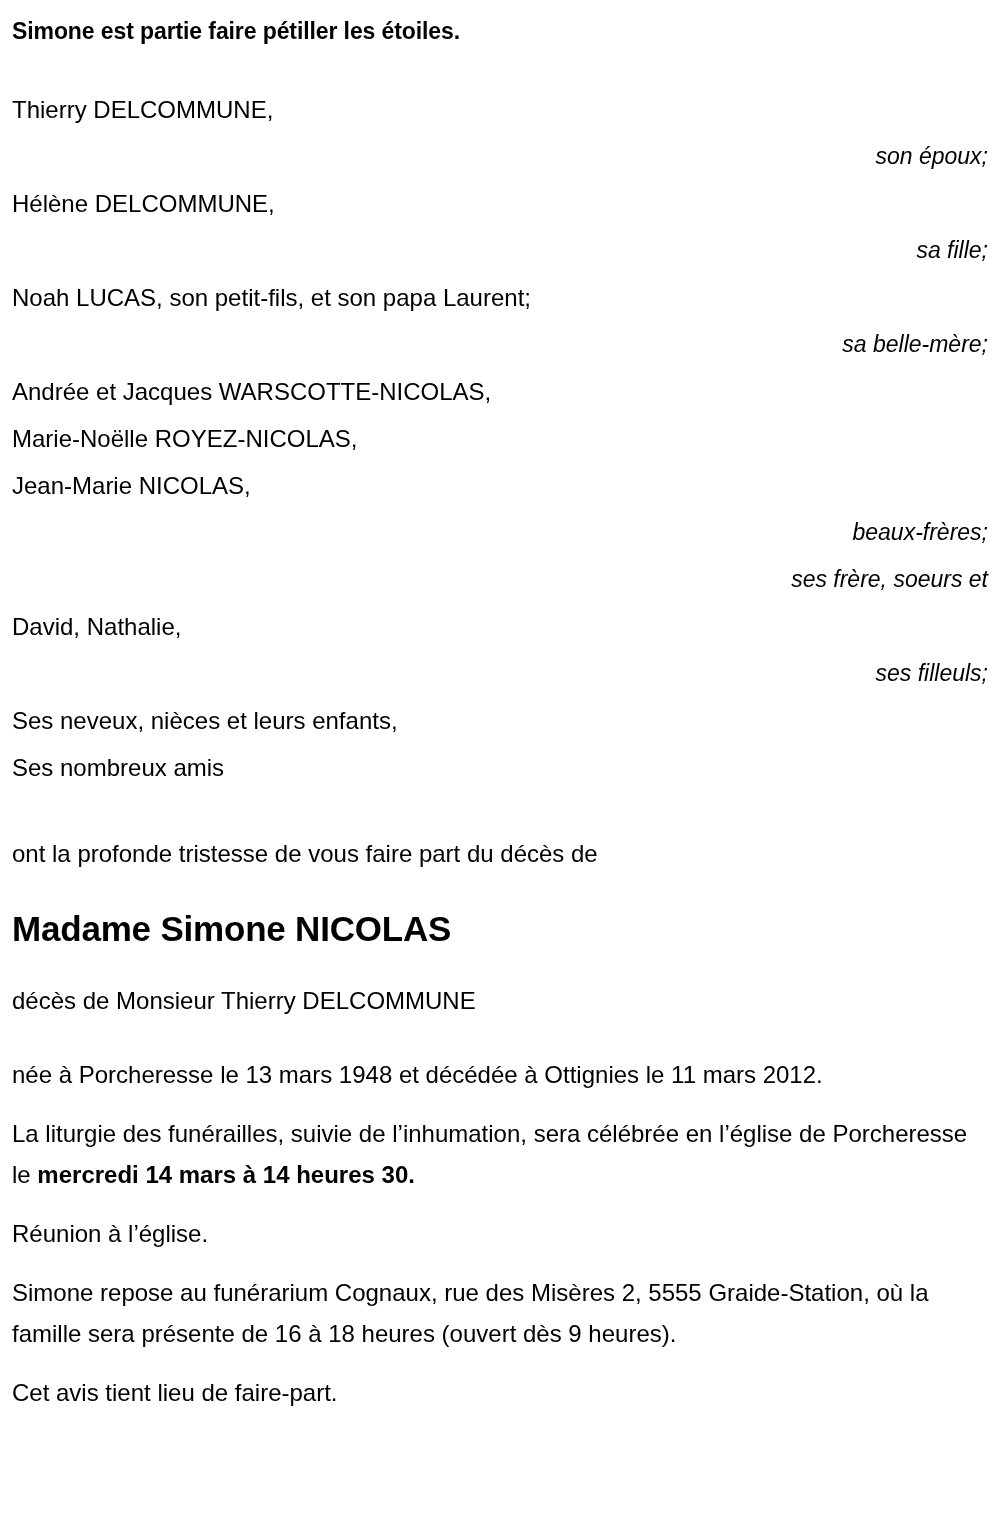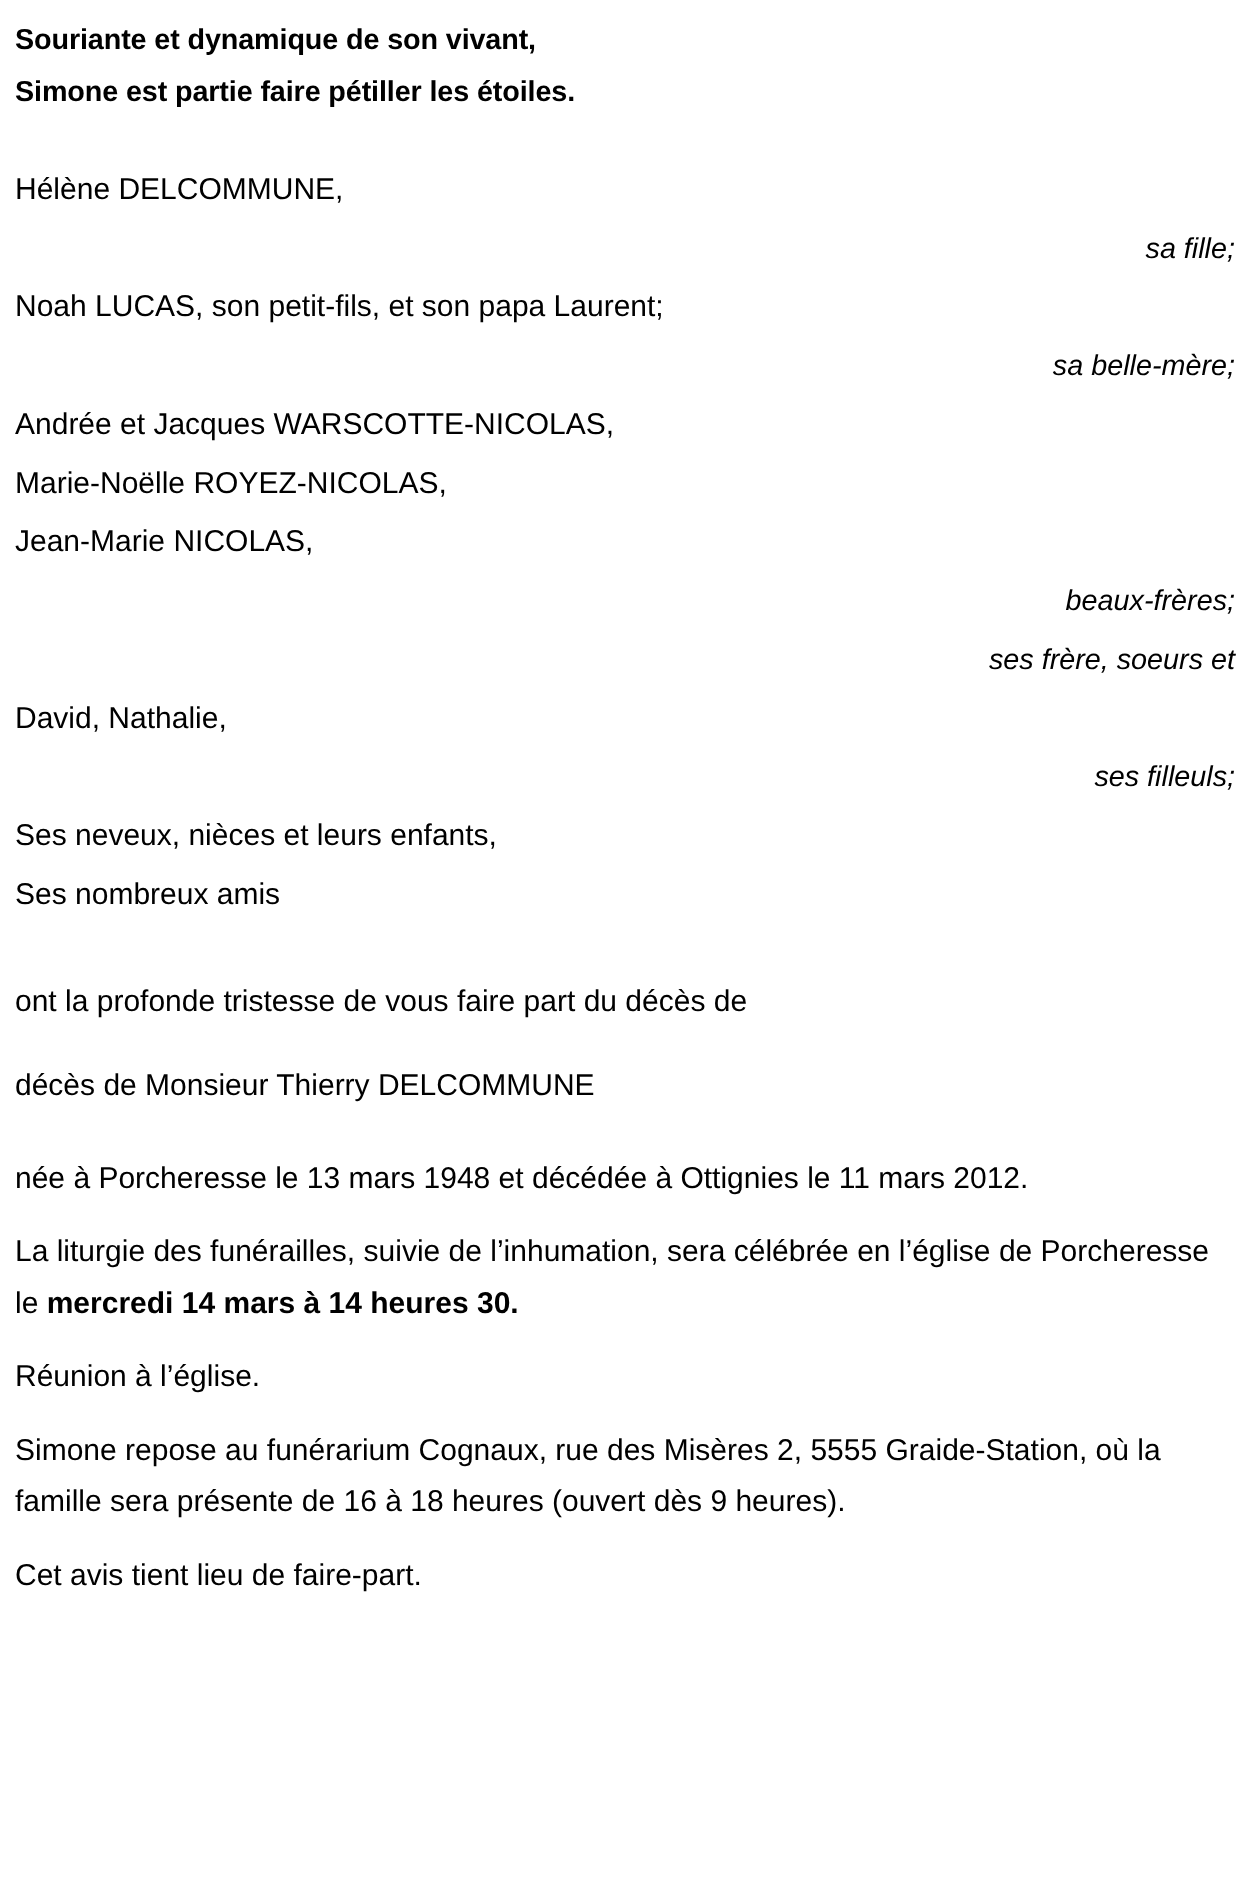--- a/index.html
+++ b/index.html
@@ -91,26 +91,33 @@
     font-weight: bold;
     text-align: right;
   }
 </style>
 </head>
 <body>
 
 <div class="page">
 
   <div class="epitaph">
-    <span class="line">Souriante et dynamique de son vivant,</span>
     <span class="line">Simone est partie faire pétiller les étoiles.</span>
   </div>
 
   <div class="family">
 
+    <div class="fam-group">
+      <div class="fam-names">
+        <span class="line">Thierry DELCOMMUNE,</span>
+      </div>
+      <div class="fam-rel">
+        <span class="line">son époux;</span>
+      </div>
+    </div>
 
     <div class="fam-group">
       <div class="fam-names">
         <span class="line">Hélène DELCOMMUNE,</span>
       </div>
       <div class="fam-rel">
         <span class="line">sa fille;</span>
       </div>
     </div>
 
@@ -148,20 +155,21 @@
       <div class="fam-names">
         <span class="line">Ses neveux, nièces et leurs enfants,</span>
         <span class="line">Ses nombreux amis</span>
       </div>
     </div>
 
   </div>
 
   <div class="announce">ont la profonde tristesse de vous faire part du décès de</div>
 
+  <div class="deceased-name">Madame Simone NICOLAS</div>
 
   <div class="spouse-of">décès de Monsieur Thierry DELCOMMUNE</div>
 
   <div class="details">
     <p>née à Porcheresse le 13 mars 1948 et décédée à Ottignies le 11 mars 2012.</p>
 
     <p><span>La liturgie des funérailles, suivie de l’inhumation, sera célébrée en l’église de Porcheresse le </span><b>mercredi 14 mars à 14 heures 30.</b></p>
 
     <p>Réunion à l’église.</p>
 

